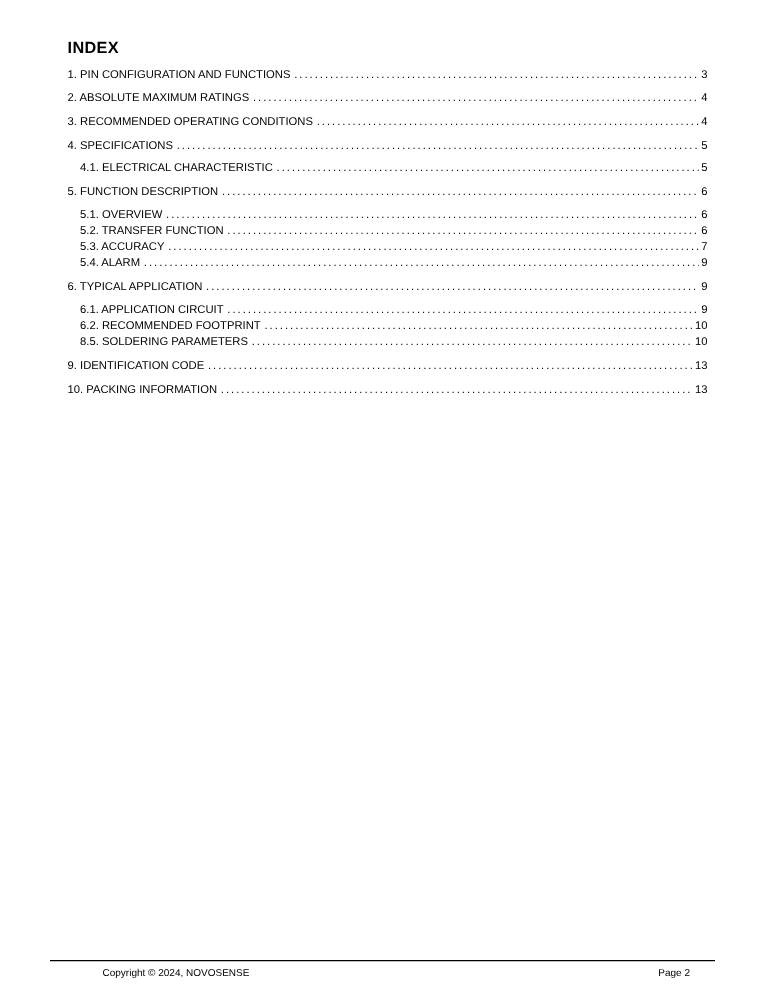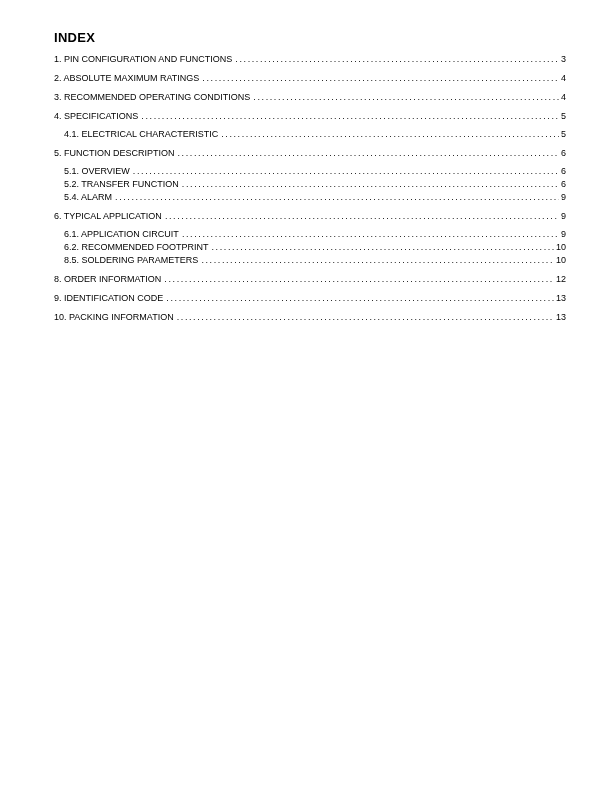--- a/index.html
+++ b/index.html
@@ -127,20 +127,25 @@
     <span class="toc-label">5.1. OVERVIEW</span>
     <span class="toc-leader"></span>
     <span class="toc-page">6</span>
   </div>
         <div class="toc-row level-2">
     <span class="toc-label">5.2. TRANSFER FUNCTION</span>
     <span class="toc-leader"></span>
     <span class="toc-page">6</span>
   </div>
         <div class="toc-row level-2">
+    <span class="toc-label">5.3. ACCURACY</span>
+    <span class="toc-leader"></span>
+    <span class="toc-page">7</span>
+  </div>
+        <div class="toc-row level-2">
     <span class="toc-label">5.4. ALARM</span>
     <span class="toc-leader"></span>
     <span class="toc-page">9</span>
   </div>
         <div class="toc-row level-1">
     <span class="toc-label">6. TYPICAL APPLICATION</span>
     <span class="toc-leader"></span>
     <span class="toc-page">9</span>
   </div>
         <div class="toc-row level-2 sub-first">
@@ -152,31 +157,33 @@
     <span class="toc-label">6.2. RECOMMENDED FOOTPRINT</span>
     <span class="toc-leader"></span>
     <span class="toc-page">10</span>
   </div>
         <div class="toc-row level-2">
     <span class="toc-label">8.5. SOLDERING PARAMETERS</span>
     <span class="toc-leader"></span>
     <span class="toc-page">10</span>
   </div>
         <div class="toc-row level-1">
-    <span class="toc-label">8. ORDER INFORMATION</span>
-    <span class="toc-leader"></span>
-    <span class="toc-page">12</span>
-  </div>
-        <div class="toc-row level-1">
     <span class="toc-label">9. IDENTIFICATION CODE</span>
     <span class="toc-leader"></span>
     <span class="toc-page">13</span>
   </div>
         <div class="toc-row level-1">
     <span class="toc-label">10. PACKING INFORMATION</span>
     <span class="toc-leader"></span>
     <span class="toc-page">13</span>
   </div>
       </nav>
   </main>
 
+  <footer class="footer">
+    <div class="rule"></div>
+    <div class="footer-row">
+      <span>Copyright © 2024, NOVOSENSE</span>
+      <span>Page 2</span>
+    </div>
+  </footer>
 
 </div>
 
 </body></html>

